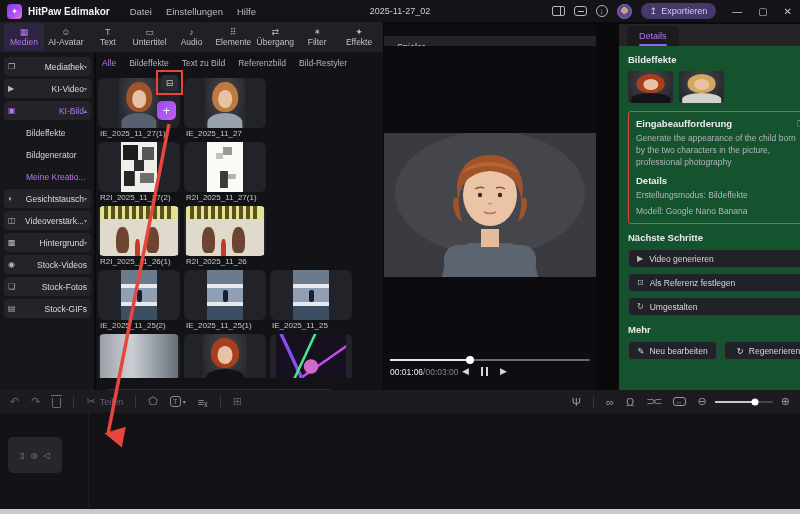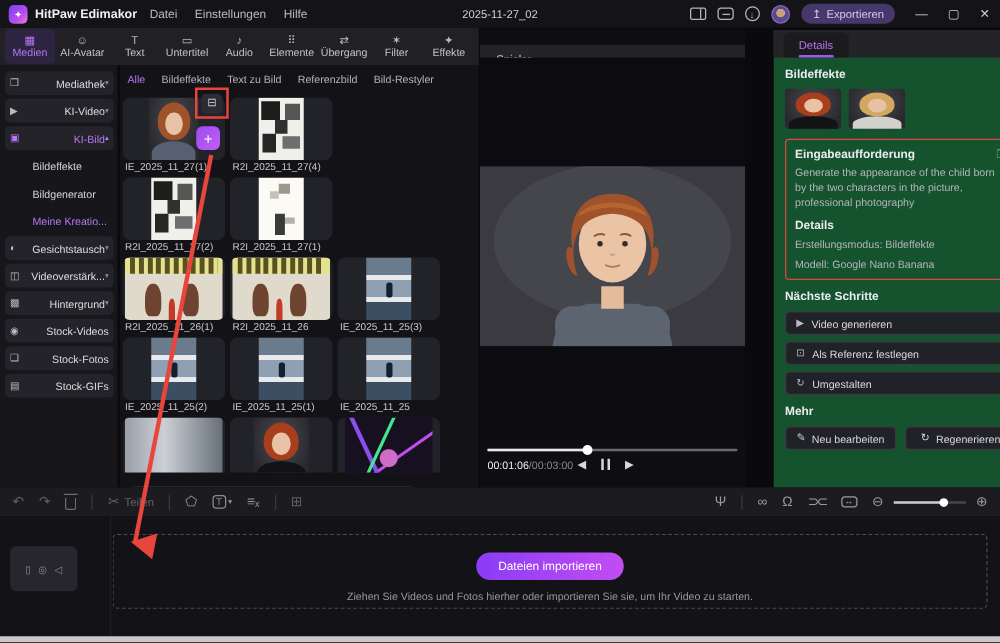--- a/index.html
+++ b/index.html
@@ -1,20 +1,20 @@
 <!DOCTYPE html>
 <html><head>
 <meta charset="utf-8">
 <style>
   *{margin:0;padding:0;box-sizing:border-box;font-family:"Liberation Sans","DejaVu Sans",sans-serif;}
   html,body{width:800px;height:514px;background:#0a0a0d;overflow:hidden;position:relative;color:#ddd;}
   
   .titlebar{position:absolute;left:0;top:0;width:800px;height:22px;background:#141418;display:flex;align-items:center;z-index:5;}
   .logo{width:15px;height:15px;margin:0 6px 0 7px;border-radius:4px;background:linear-gradient(135deg,#7b3ff0,#b44df2 60%,#f07bd0);display:flex;align-items:center;justify-content:center;color:#fff;font-size:8px;}
-  .appname{font-size:10px;font-weight:bold;color:#f0f0f2;margin-right:10px;}
+  .appname{font-size:10px;font-weight:bold;color:#f0f0f2;margin-right:20px;}
   .menu{font-size:9.5px;color:#b9b9c0;margin-right:14px;}
   .doctitle{position:absolute;left:50%;transform:translateX(-50%);font-size:9px;color:#cfcfd4;}
   .tb-icons{position:absolute;right:0;top:0;height:22px;display:flex;align-items:center;gap:9px;padding-right:8px;}
   .ic-layout{width:13px;height:10px;border:1px solid #b6b6bd;border-radius:2px;position:relative;}
   .ic-layout::before{content:"";position:absolute;right:3px;top:0;bottom:0;width:1px;background:#b6b6bd;}
   .ic-bubble{width:13px;height:10px;border:1px solid #b6b6bd;border-radius:3px;position:relative;}
   .ic-bubble::before{content:"";position:absolute;left:3px;top:4px;width:6px;height:1px;background:#b6b6bd;}
   .ic-circle{width:12px;height:12px;border:1px solid #b6b6bd;border-radius:50%;font-size:8px;color:#b6b6bd;display:flex;align-items:center;justify-content:center;}
   .avatar{width:15px;height:15px;border-radius:50%;background:radial-gradient(circle at 50% 42%,#c9a07a 0 34%,#5a4a8a 36% 70%,#7b5cc0 100%);border:1px solid #8a6ad0;}
   .export-btn{height:16px;padding:0 9px;border-radius:9px;background:#46386a;color:#d6c9f5;font-size:9px;display:flex;align-items:center;gap:4px;}
@@ -268,57 +268,55 @@
             <div class="thumb port p-boy" style="width:40px">
               <i class="hair"></i>
               <i class="face"></i>
               <i class="shirt"></i>
             </div>
           </div>
           <div class="glabel">IE_2025_11_27(1)</div>
         </div>
       <div class="gcell">
           <div class="card">
+            <div class="thumb port p-girl" style="width:40px">
+              <i class="hair"></i>
+              <i class="face"></i>
+              <i class="shirt"></i>
+            </div>
+          </div>
+          <div class="glabel">IE_2025_11_27</div>
+        </div>
+    </div>
+    <div class="grow">
+      <div class="gcell">
+          <div class="card">
             <div class="thumb t-manga-dark"></div>
           </div>
-          <div class="glabel">R2I_2025_11_27(4)</div>
+          <div class="glabel">R2I_2025_11_27(2)</div>
+        </div>
+      <div class="gcell">
+          <div class="card">
+            <div class="thumb t-manga-light"></div>
+          </div>
+          <div class="glabel">R2I_2025_11_27(1)</div>
         </div>
     </div>
     <div class="grow">
       <div class="gcell">
           <div class="card">
-            <div class="thumb t-manga-dark"></div>
-          </div>
-          <div class="glabel">R2I_2025_11_27(2)</div>
-        </div>
-      <div class="gcell">
-          <div class="card">
-            <div class="thumb t-manga-light"></div>
-          </div>
-          <div class="glabel">R2I_2025_11_27(1)</div>
-        </div>
-    </div>
-    <div class="grow">
-      <div class="gcell">
-          <div class="card">
             <div class="thumb t-pair"></div>
           </div>
           <div class="glabel">R2I_2025_11_26(1)</div>
         </div>
       <div class="gcell">
           <div class="card">
             <div class="thumb t-pair"></div>
           </div>
           <div class="glabel">R2I_2025_11_26</div>
-        </div>
-      <div class="gcell">
-          <div class="card">
-            <div class="thumb t-winter"></div>
-          </div>
-          <div class="glabel">IE_2025_11_25(3)</div>
         </div>
     </div>
     <div class="grow">
       <div class="gcell">
           <div class="card">
             <div class="thumb t-winter"></div>
           </div>
           <div class="glabel">IE_2025_11_25(2)</div>
         </div>
       <div class="gcell">
@@ -497,24 +495,20 @@
   </div>
 </div>
 
 <div class="timeline">
   <div class="trackbox">
     <span>▯</span>
     <span>◎</span>
     <span>◁</span>
   </div>
   <div class="tldivider"></div>
-  <div class="dropzone">
-    <div class="importbtn">Dateien importieren</div>
-    <div class="drophint">Ziehen Sie Videos und Fotos hierher oder importieren Sie sie, um Ihr Video zu starten.</div>
-  </div>
 </div>
 <div class="bottomstrip"></div>
 
 <div class="overlay">
   <div class="redframe">
     <div class="saveic">⊟</div>
   </div>
   <div class="plusbtn">+</div>
   <svg width="800" height="514" style="position:absolute;left:0;top:0">
     <defs>

